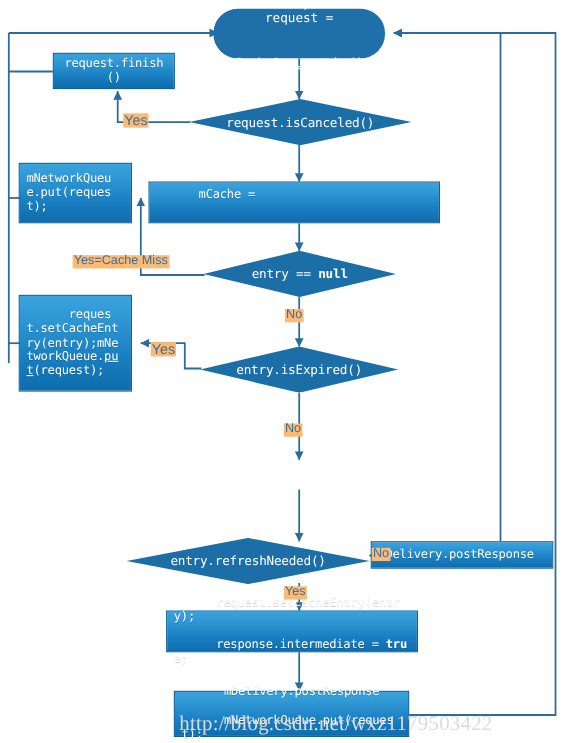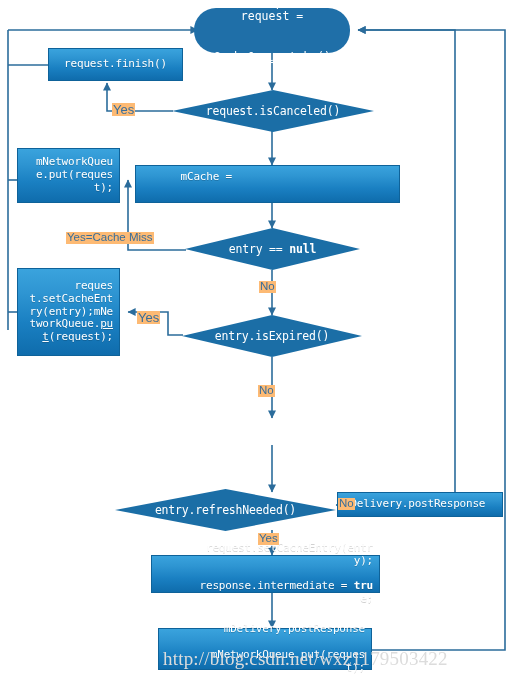--- a/index.html
+++ b/index.html
@@ -22,21 +22,20 @@
     width:512px;height:675px;
     pointer-events:none;
   }
   
   .node{
     position:absolute;
     box-sizing:border-box;
     color:#ffffff;
     display:flex;
     align-items:center;
-    text-align:right;
   }
   
   .box{
     background:linear-gradient(180deg,#3aa3dd 0%,#2e95d2 28%,#1a80c2 62%,#0f6cac 100%);
     border:1px solid #0e6299;
     padding:4px 6px;
     line-height:1.18;
     font-size:11px;
     letter-spacing:-0.2px;
     white-space:pre-wrap;
@@ -142,21 +141,21 @@
     </g>
   </svg>
 
   <div class="node term" style="left:194px;top:8px;width:156px;height:45px;">
     <span>
       <span>Request&lt;?&gt; request =</span><br>
       <span class="u">mCacheQueue.take();</span>
     </span>
   </div>
 
-  <div class="node box center" style="left:48px;top:48px;width:135px;height:33px;">
+  <div class="node box center" style="left:48px;top:48px;width:111px;height:33px;">
     <span>request.finish()</span>
   </div>
 
   <div class="node diamond" style="left:172px;top:90px;width:202px;height:42px;">
     <span>request.isCanceled()</span>
   </div>
 
   <div class="node box" style="left:17px;top:148px;width:103px;height:55px;">
     <span>mNetworkQueue.put(request);</span>
   </div>

